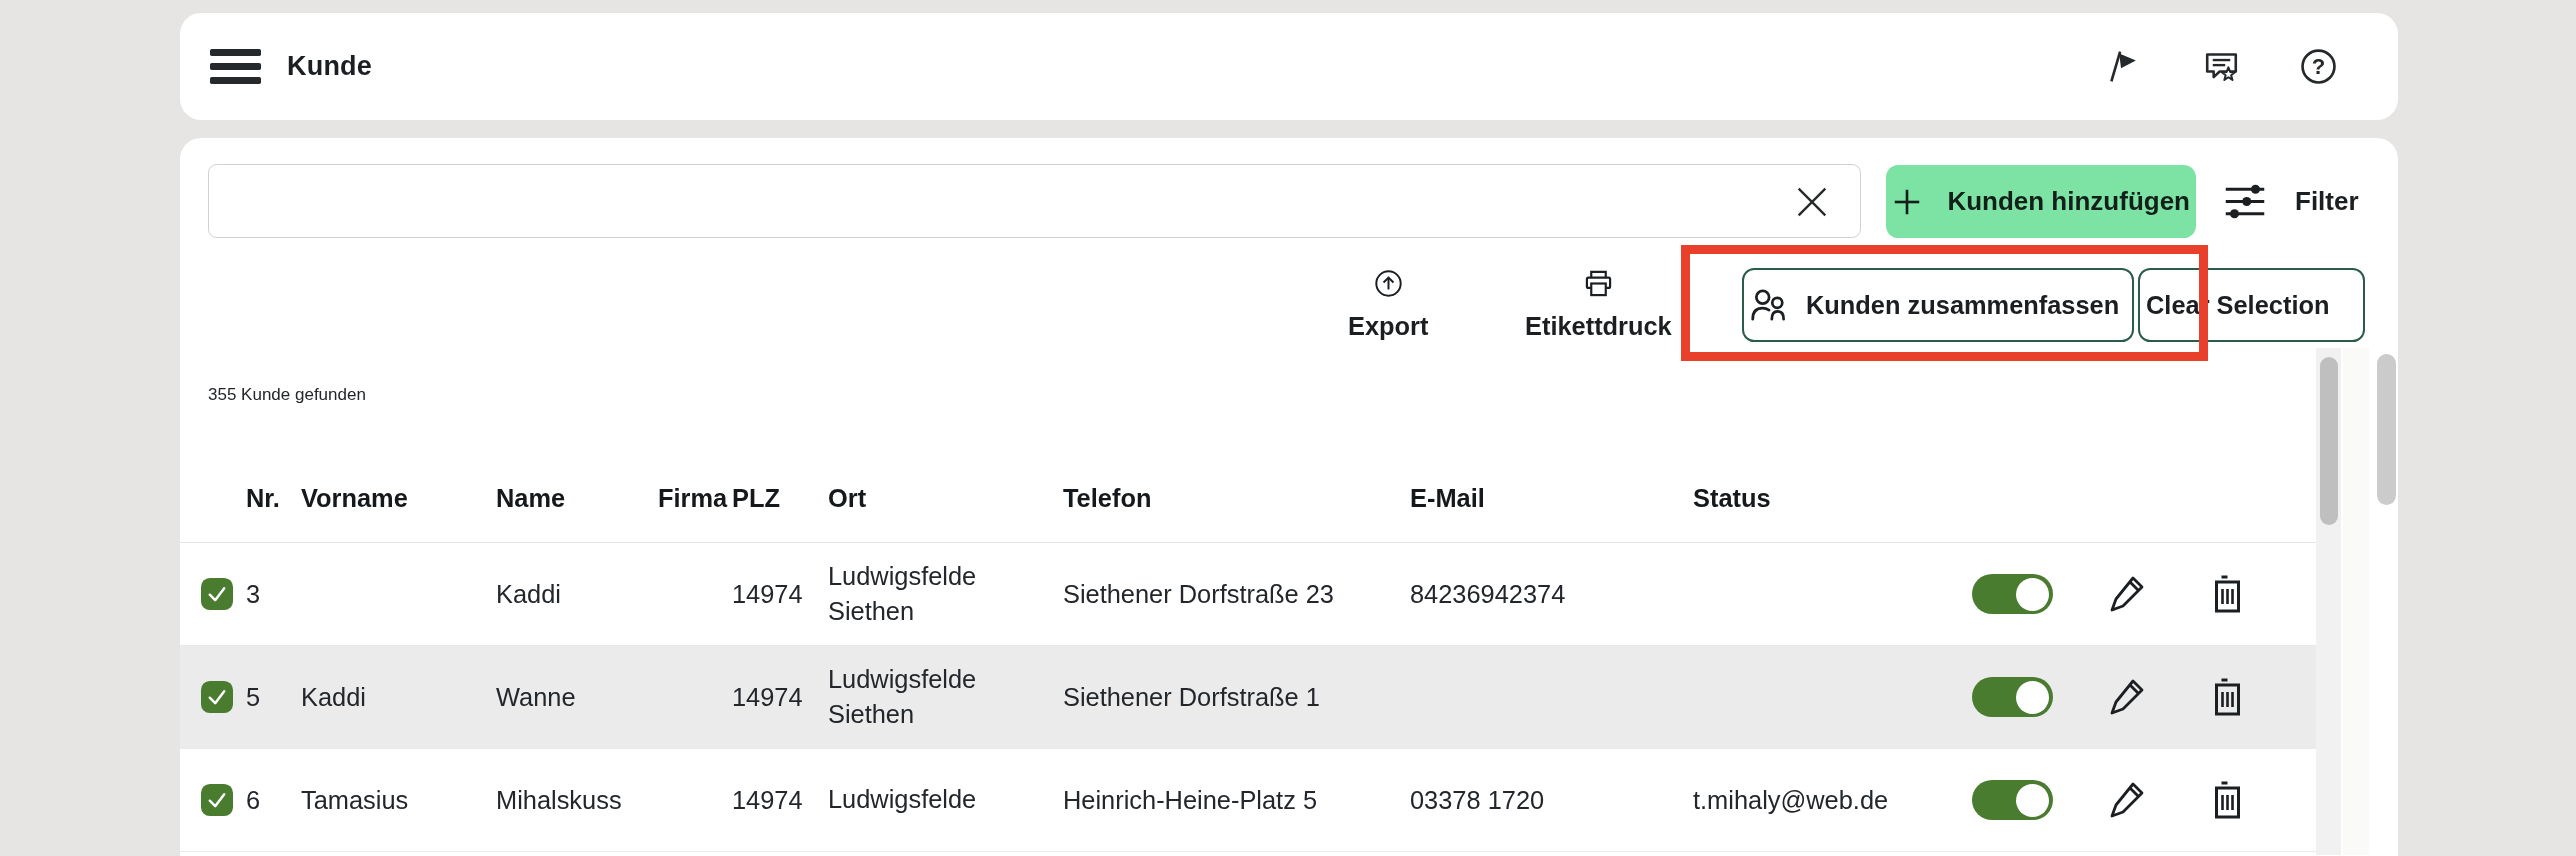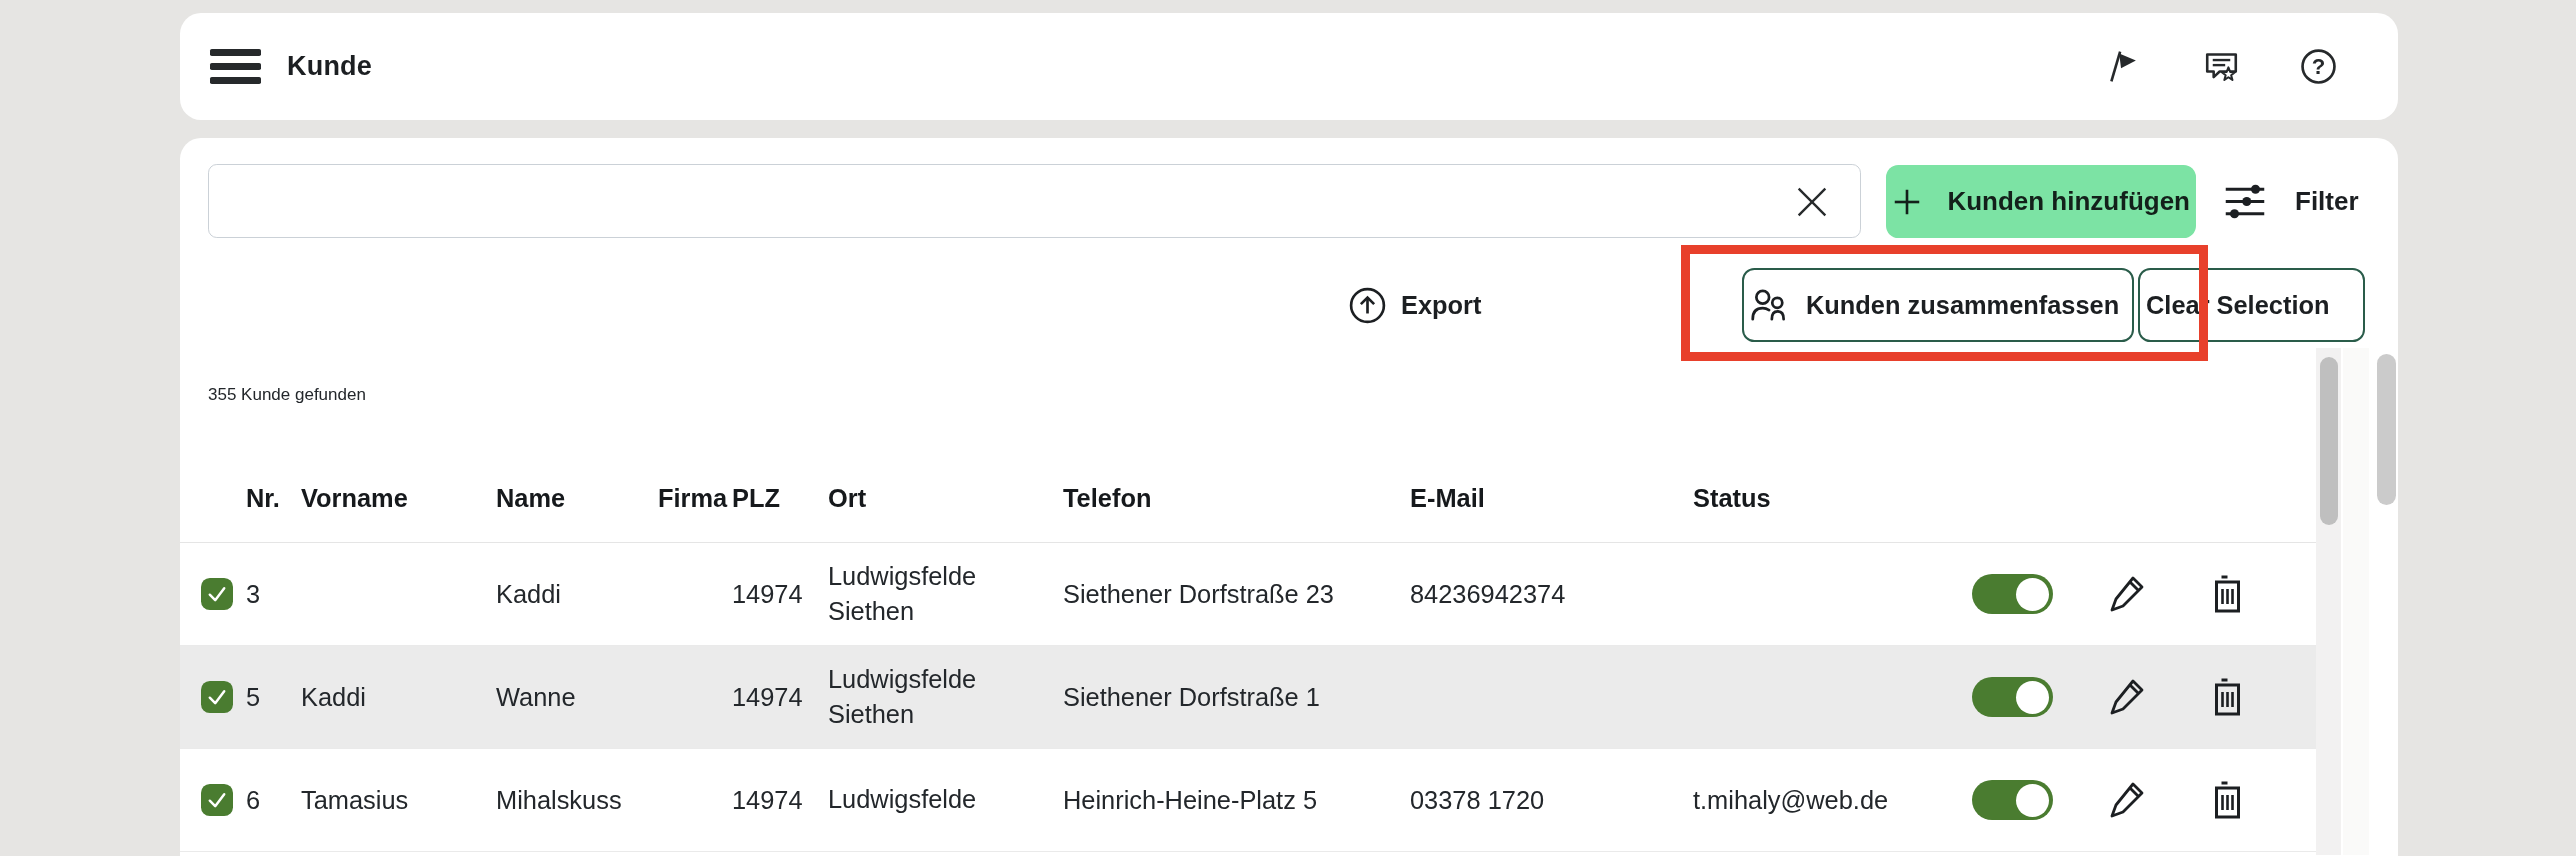--- a/index.html
+++ b/index.html
@@ -50,20 +50,21 @@
     font-size:26px; font-weight:700; color:#1C1F22; cursor:pointer;
     font-family:"Liberation Sans", sans-serif;
   }
 
   
   .actions-row { position:absolute; left:0; top:130px; width:2218px; height:74px; }
   .action-link {
     position:absolute; top:0; height:74px; display:flex; align-items:center; gap:14px;
     font-size:25.4px; font-weight:700; color:#1C1F22; cursor:pointer; background:none; border:none;
     font-family:"Liberation Sans", sans-serif;
+    flex-direction:column;
   }
   .a-export { left:1162px; }
   .a-print  { left:1339px; }
   .btn-outline {
     position:absolute; top:0; height:74px; background:#fff;
     border:2.6px solid #2A5C4A; border-radius:12.3px;
     display:flex; align-items:center; justify-content:flex-start; gap:16px;
     font-size:25.4px; font-weight:700; color:#1C1F22; cursor:pointer;
     font-family:"Liberation Sans", sans-serif;
   }
@@ -180,20 +181,28 @@
   <div class="actions-row">
     <button class="action-link a-export">
       <svg width="39" height="39" viewBox="0 0 44 44">
         <circle cx="22" cy="22" r="18.5" fill="none" stroke="#1C1F22" stroke-width="3"></circle>
         <line x1="22" y1="31" x2="22" y2="13" stroke="#1C1F22" stroke-width="3"></line>
         <path d="M14.5 20.5 L22 13 L29.5 20.5" fill="none" stroke="#1C1F22" stroke-width="3"></path>
       </svg>
       <span>Export</span>
     </button>
 
+    <button class="action-link a-print">
+      <svg width="37" height="37" viewBox="0 0 40 40">
+        <path d="M10 12 V4 H30 V12" fill="none" stroke="#1C1F22" stroke-width="3"></path>
+        <rect x="4" y="12" width="32" height="14" rx="2" fill="none" stroke="#1C1F22" stroke-width="3"></rect>
+        <rect x="10" y="20" width="20" height="16" fill="#ffffff" stroke="#1C1F22" stroke-width="3"></rect>
+      </svg>
+      <span>Etikettdruck</span>
+    </button>
 
     <button class="btn-outline btn-merge">
       <svg width="40" height="35" viewBox="0 0 44 38">
         <circle cx="14" cy="10" r="7" fill="none" stroke="#1C1F22" stroke-width="3"></circle>
         <path d="M3 34 C3 25 8 22 14 22 C17 22 19 22.8 21 24" fill="none" stroke="#1C1F22" stroke-width="3" stroke-linecap="round"></path>
         <circle cx="30" cy="16" r="5.5" fill="none" stroke="#1C1F22" stroke-width="3"></circle>
         <path d="M24 34 C24 28 27 25.5 30.5 25.5 C34 25.5 37 28 37 34" fill="none" stroke="#1C1F22" stroke-width="3" stroke-linecap="round"></path>
       </svg>
       <span>Kunden zusammenfassen</span>
     </button>

